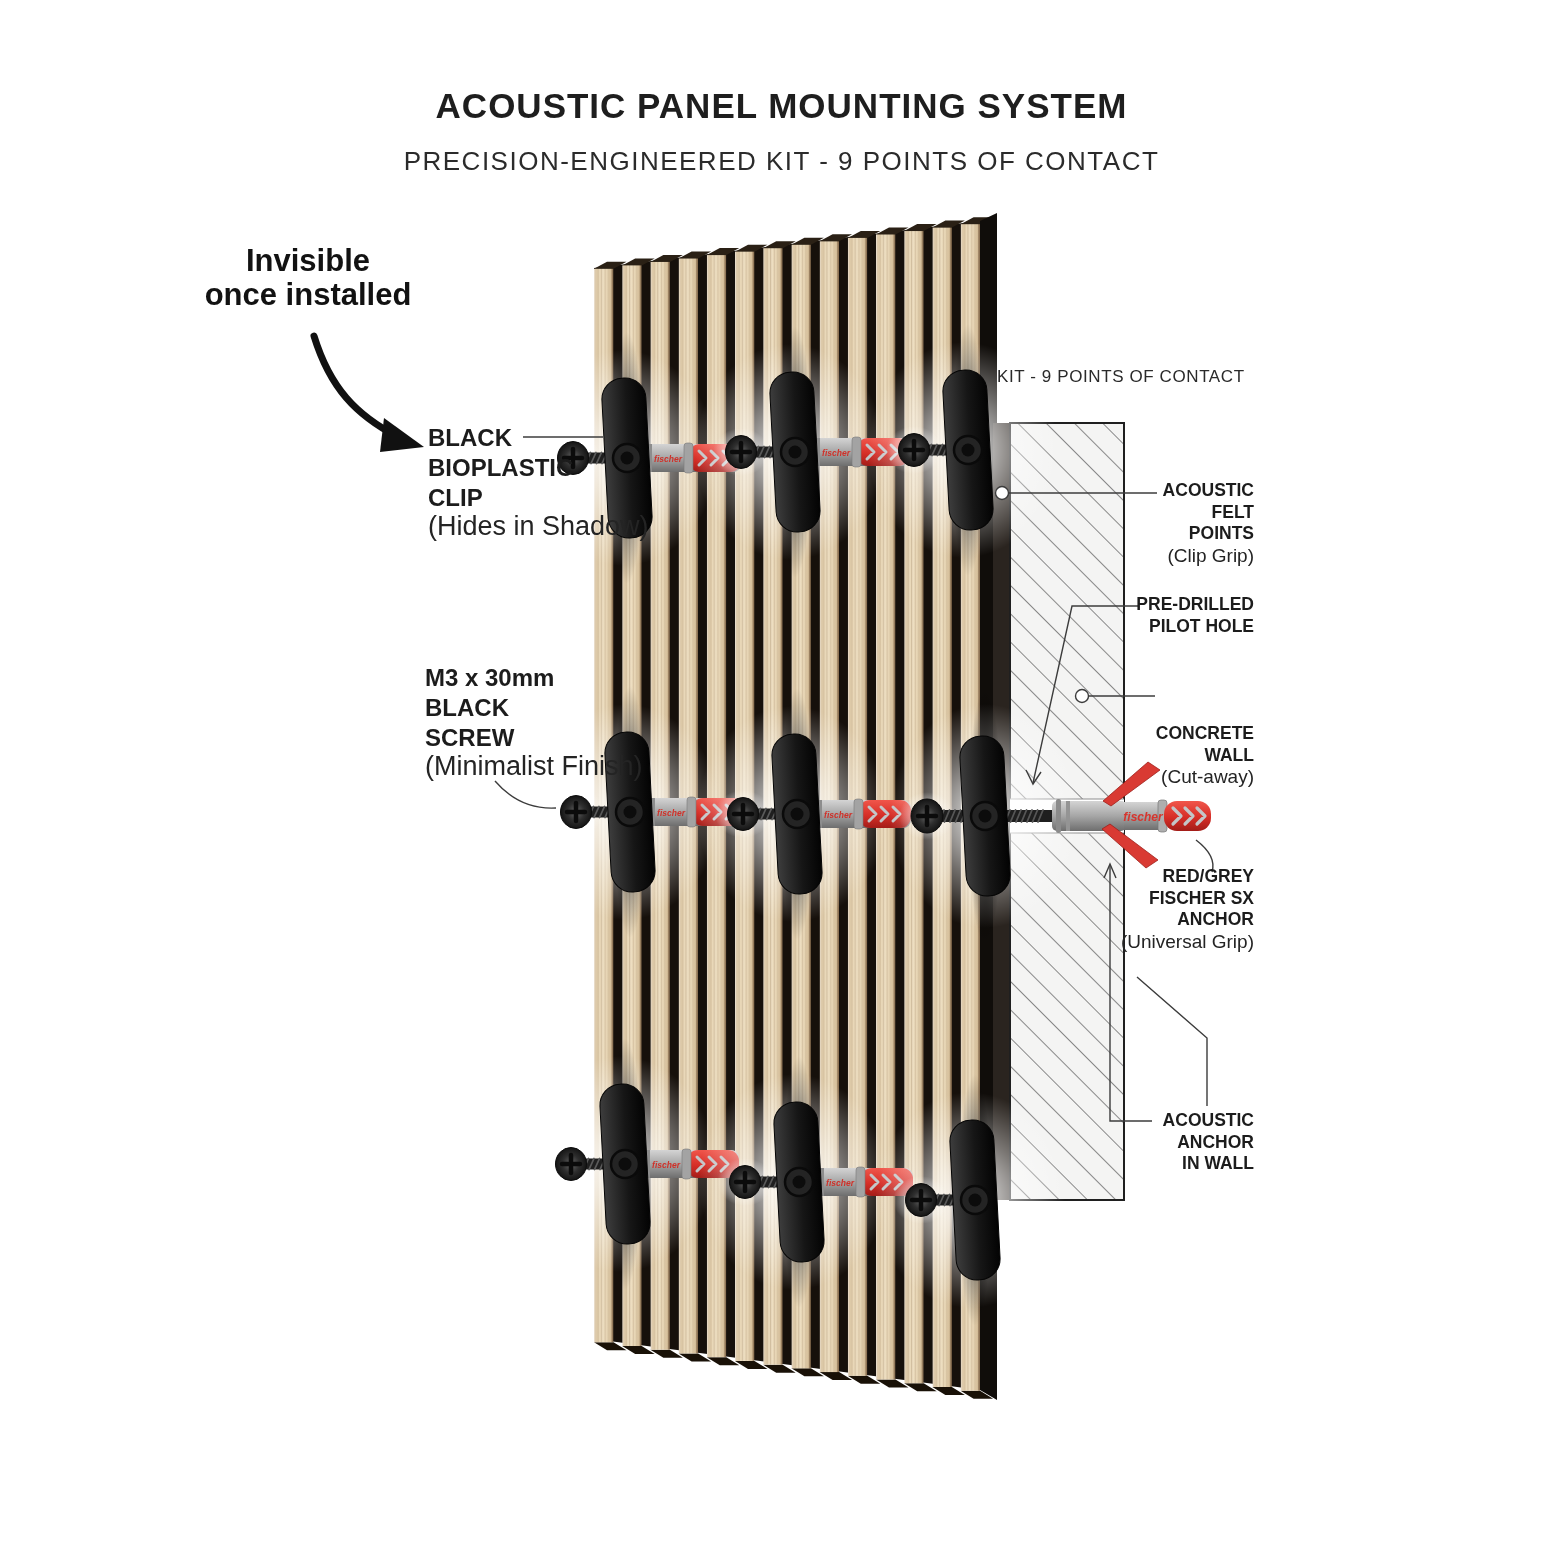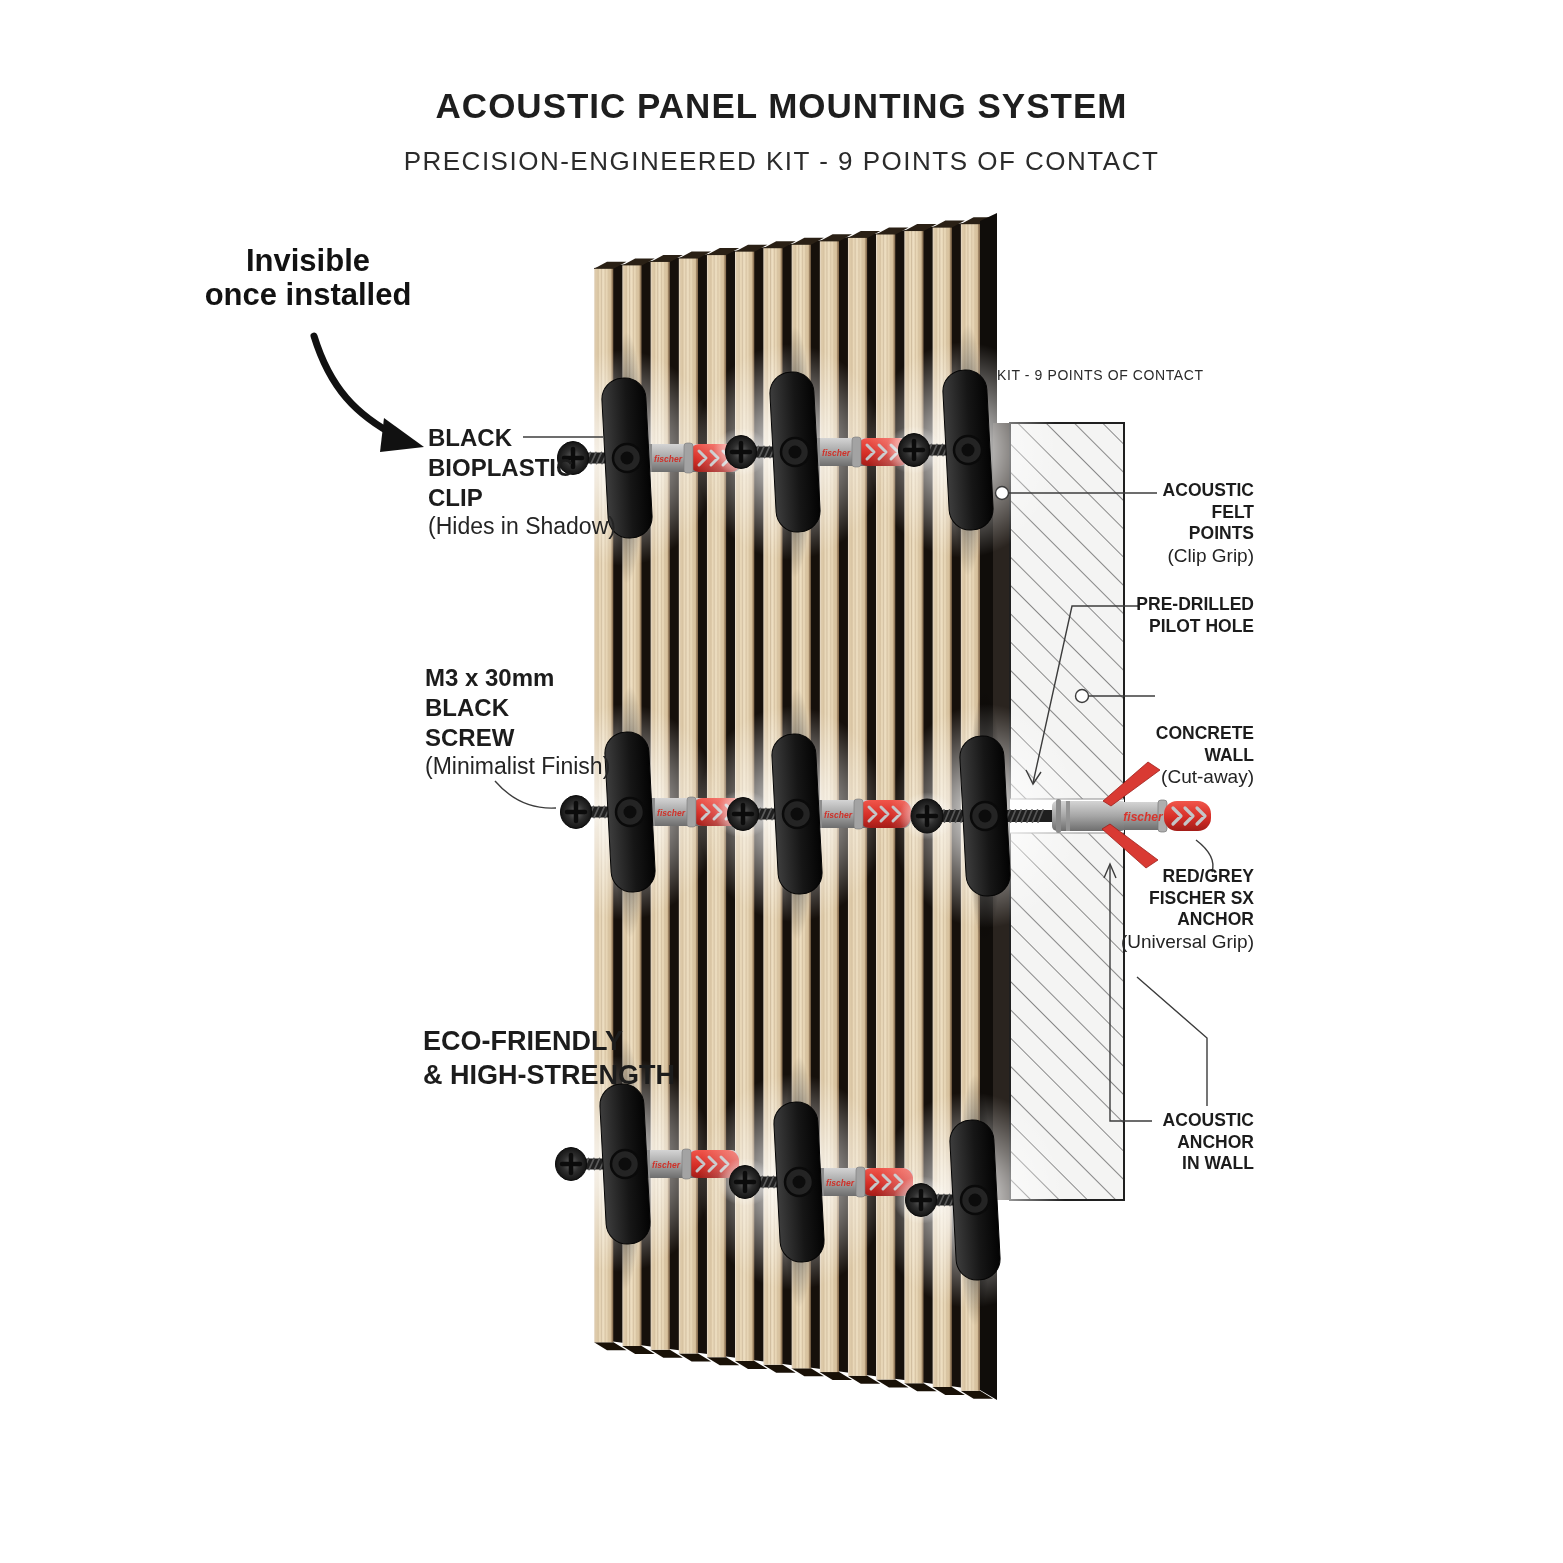--- a/index.html
+++ b/index.html
@@ -10,27 +10,27 @@
   .title{left:0;right:0;top:86px;text-align:center;font-size:35px;font-weight:800;
          letter-spacing:1px;color:#1e1e1e;}
   .subtitle{left:0;right:0;top:146px;text-align:center;font-size:26px;font-weight:400;
          letter-spacing:1.5px;color:#2b2b2b;}
   
   .invisible-note{left:143px;top:244px;width:330px;text-align:center;font-size:31px;
          font-weight:700;line-height:1.1;color:#121212;}
   
   .co{line-height:0;}
   .co .co-line{font-size:24px;line-height:30px;font-weight:700;color:#1c1c1c;}
-  .co .co-sub{font-size:23px;line-height:27px;font-weight:400;color:#242424;}
+  .co .co-sub{font-size:27px;line-height:27px;font-weight:400;color:#242424;}
   
   .co.right{width:232px;text-align:right;}
   .co.right .co-line{font-size:17.5px;line-height:21.5px;}
   .co.right .co-sub{font-size:19px;line-height:21px;}
   .eco .co-line{font-size:27px;line-height:34px;font-weight:800;}
-  .kit-label{left:997px;top:367px;font-size:14px;letter-spacing:.6px;color:#2a2a2a;}
+  .kit-label{left:997px;top:367px;font-size:17px;letter-spacing:.6px;color:#2a2a2a;}
   svg{position:absolute;left:0;top:0;}
 </style>
 </head>
 <body>
 
 <div class="stage">
 
   <svg width="1563" height="1563" viewBox="0 0 1563 1563">
     <defs>
       <radialGradient id="glow">
@@ -253,24 +253,20 @@
     <div class="co-sub">(Hides in Shadow)</div>
   </div>
 
   <div class="abs co" style="left:425px;top:663px;">
     <div class="co-line">M3 x 30mm</div>
     <div class="co-line">BLACK</div>
     <div class="co-line">SCREW</div>
     <div class="co-sub">(Minimalist Finish)</div>
   </div>
 
-  <div class="abs co eco" style="left:423px;top:1024px;">
-    <div class="co-line">ECO-FRIENDLY</div>
-    <div class="co-line">&amp; HIGH-STRENGTH</div>
-  </div>
 
   <div class="abs kit-label">KIT - 9 POINTS OF CONTACT</div>
 
   <div class="abs co right" style="left:1022px;top:480px;">
     <div class="co-line">ACOUSTIC</div>
     <div class="co-line">FELT</div>
     <div class="co-line">POINTS</div>
     <div class="co-sub">(Clip Grip)</div>
   </div>
 

